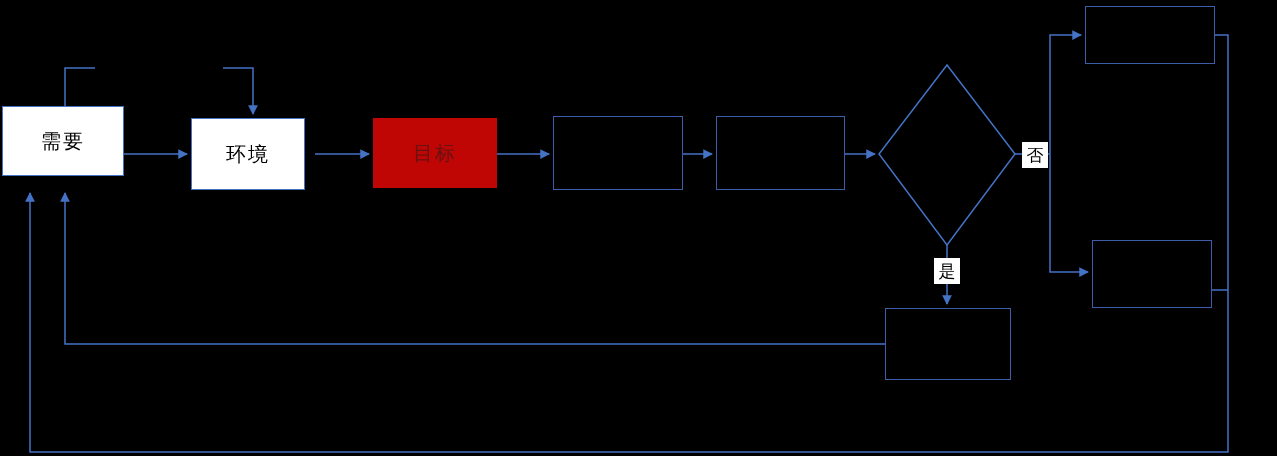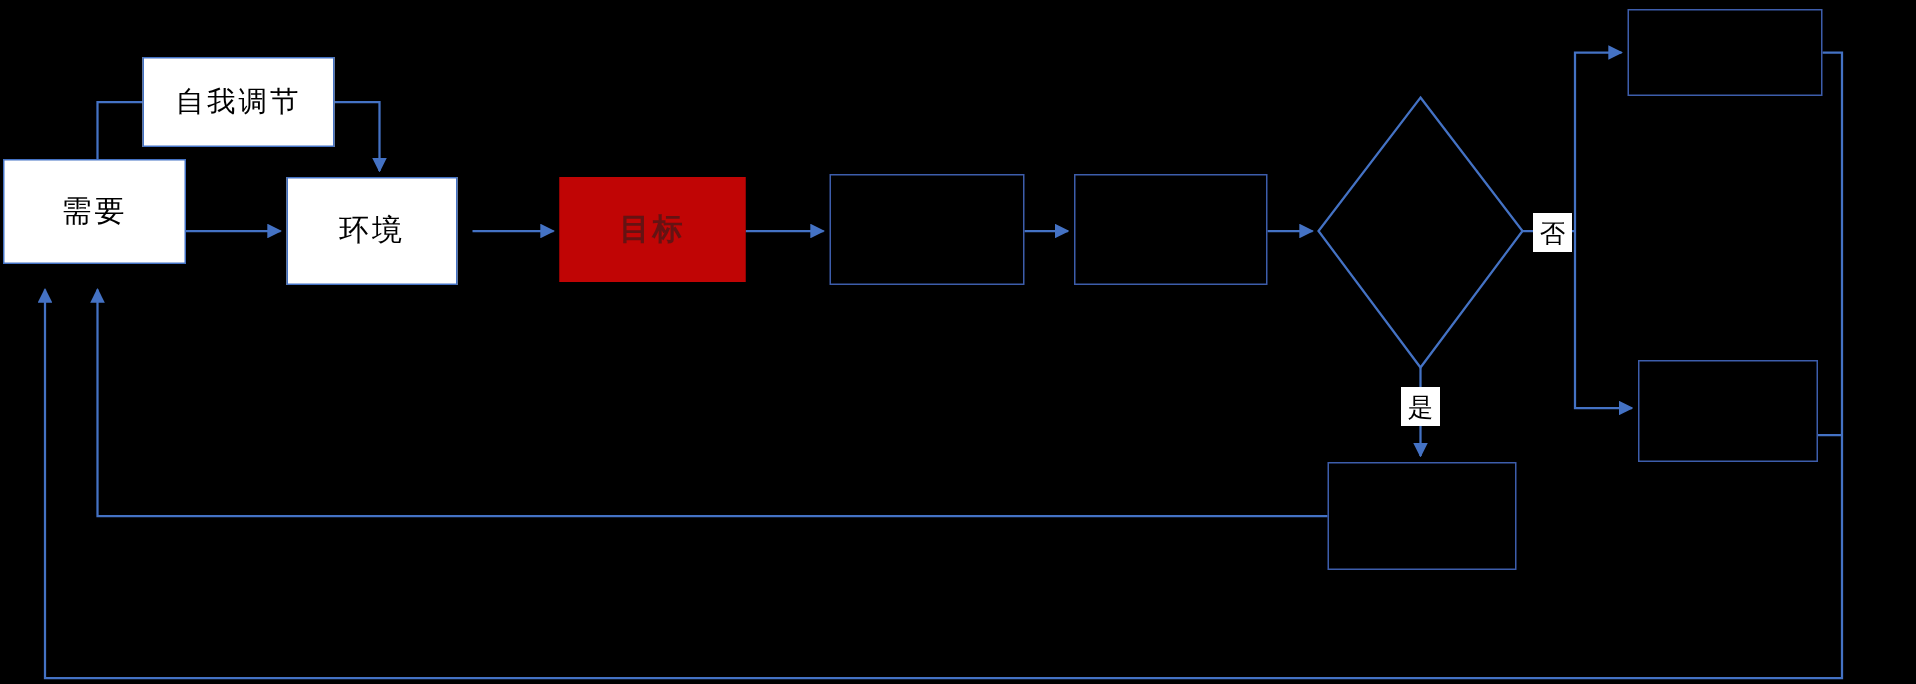--- a/index.html
+++ b/index.html
@@ -32,21 +32,21 @@
     color: #000;
     font-size: 17px;
     display: flex;
     align-items: center;
     justify-content: center;
     letter-spacing: 0;
   }
   #node-self-reg { left: 95px;  top: 38px;  width: 128px; height: 60px; font-size: 19px; }
   #node-need     { left: 2px;   top: 106px; width: 122px; height: 70px; }
   #node-env      { left: 191px; top: 118px; width: 114px; height: 72px; }
-  #node-goal     { left: 373px; top: 118px; width: 124px; height: 70px; font-weight: bold; }
+  #node-goal     { left: 373px; top: 118px; width: 124px; height: 70px; }
   #node-p1       { left: 553px; top: 116px; width: 130px; height: 74px; }
   #node-p2       { left: 716px; top: 116px; width: 129px; height: 74px; }
   #node-topright { left: 1085px; top: 6px;  width: 130px; height: 58px; }
   #node-right    { left: 1092px; top: 240px; width: 120px; height: 68px; }
   #node-bottom   { left: 885px; top: 308px; width: 126px; height: 72px; }
   #label-no      { left: 1022px; top: 142px; width: 26px; height: 26px; }
   #label-yes     { left: 934px;  top: 258px; width: 26px; height: 26px; }
 </style>
 </head>
 <body>
@@ -71,23 +71,20 @@
       <path d="M1215,35 H1228 V452 H30 V193" marker-end="url(#arr)"></path>
       <path d="M1212,290 H1228"></path>
       <path d="M947,245 V304" marker-end="url(#arr)"></path>
       <path d="M885,344 H65 V193" marker-end="url(#arr)"></path>
       <path d="M65,119 V68 H95"></path>
       <path d="M223,68 H253 V114" marker-end="url(#arr)"></path>
       <polygon points="947,65 1015,154 947,245 879,154" fill="#000000"></polygon>
     </g>
   </svg>
 
-  <div class="node white" id="node-self-reg">
-    <span>自我调节</span>
-  </div>
 
   <div class="node white" id="node-need">
     <span>需要</span>
   </div>
 
   <div class="node white" id="node-env">
     <span>环境</span>
   </div>
 
   <div class="node goal" id="node-goal">

